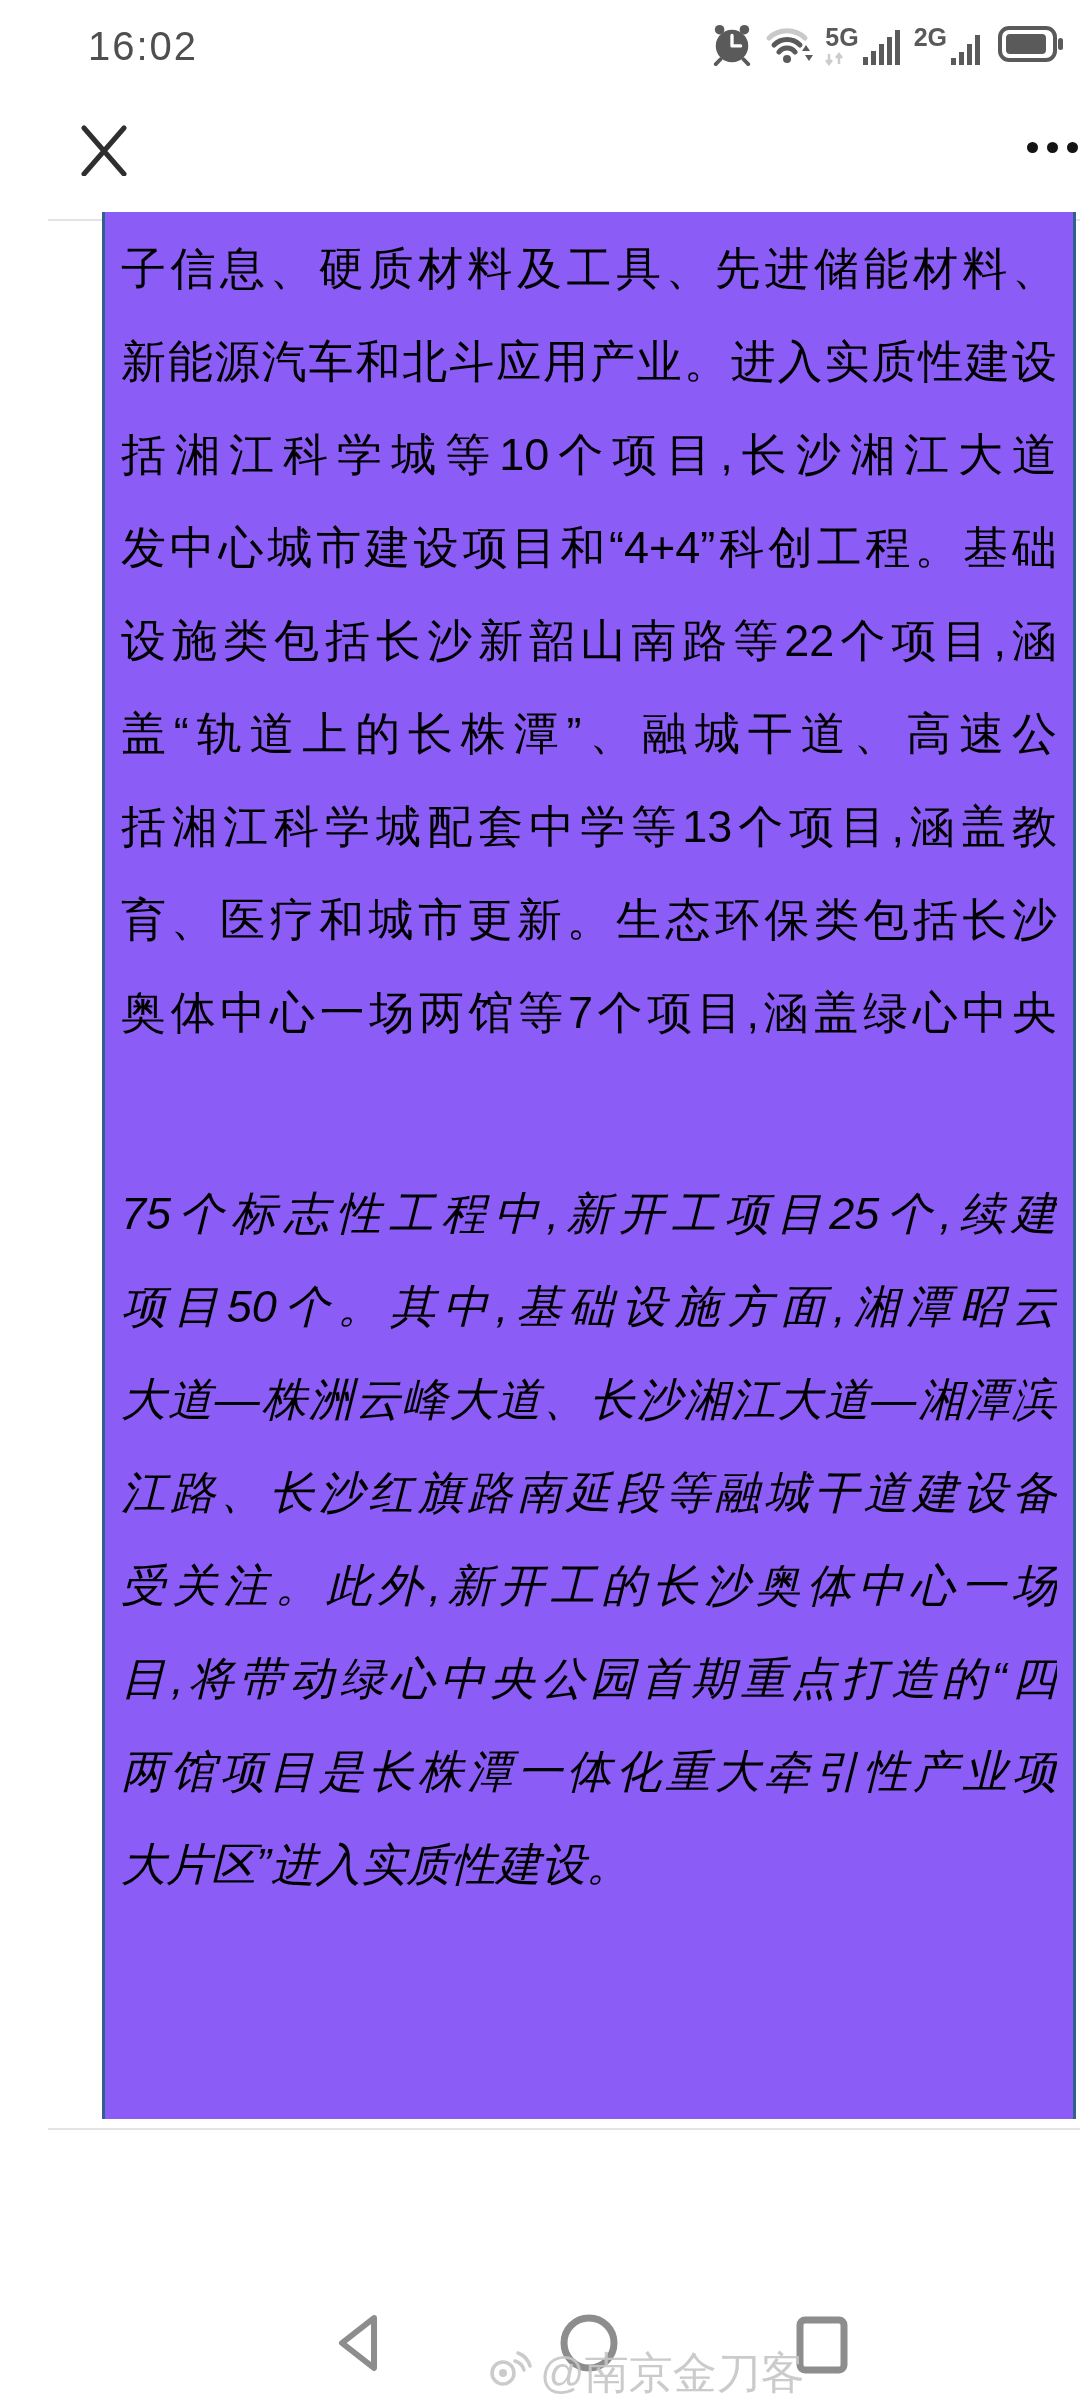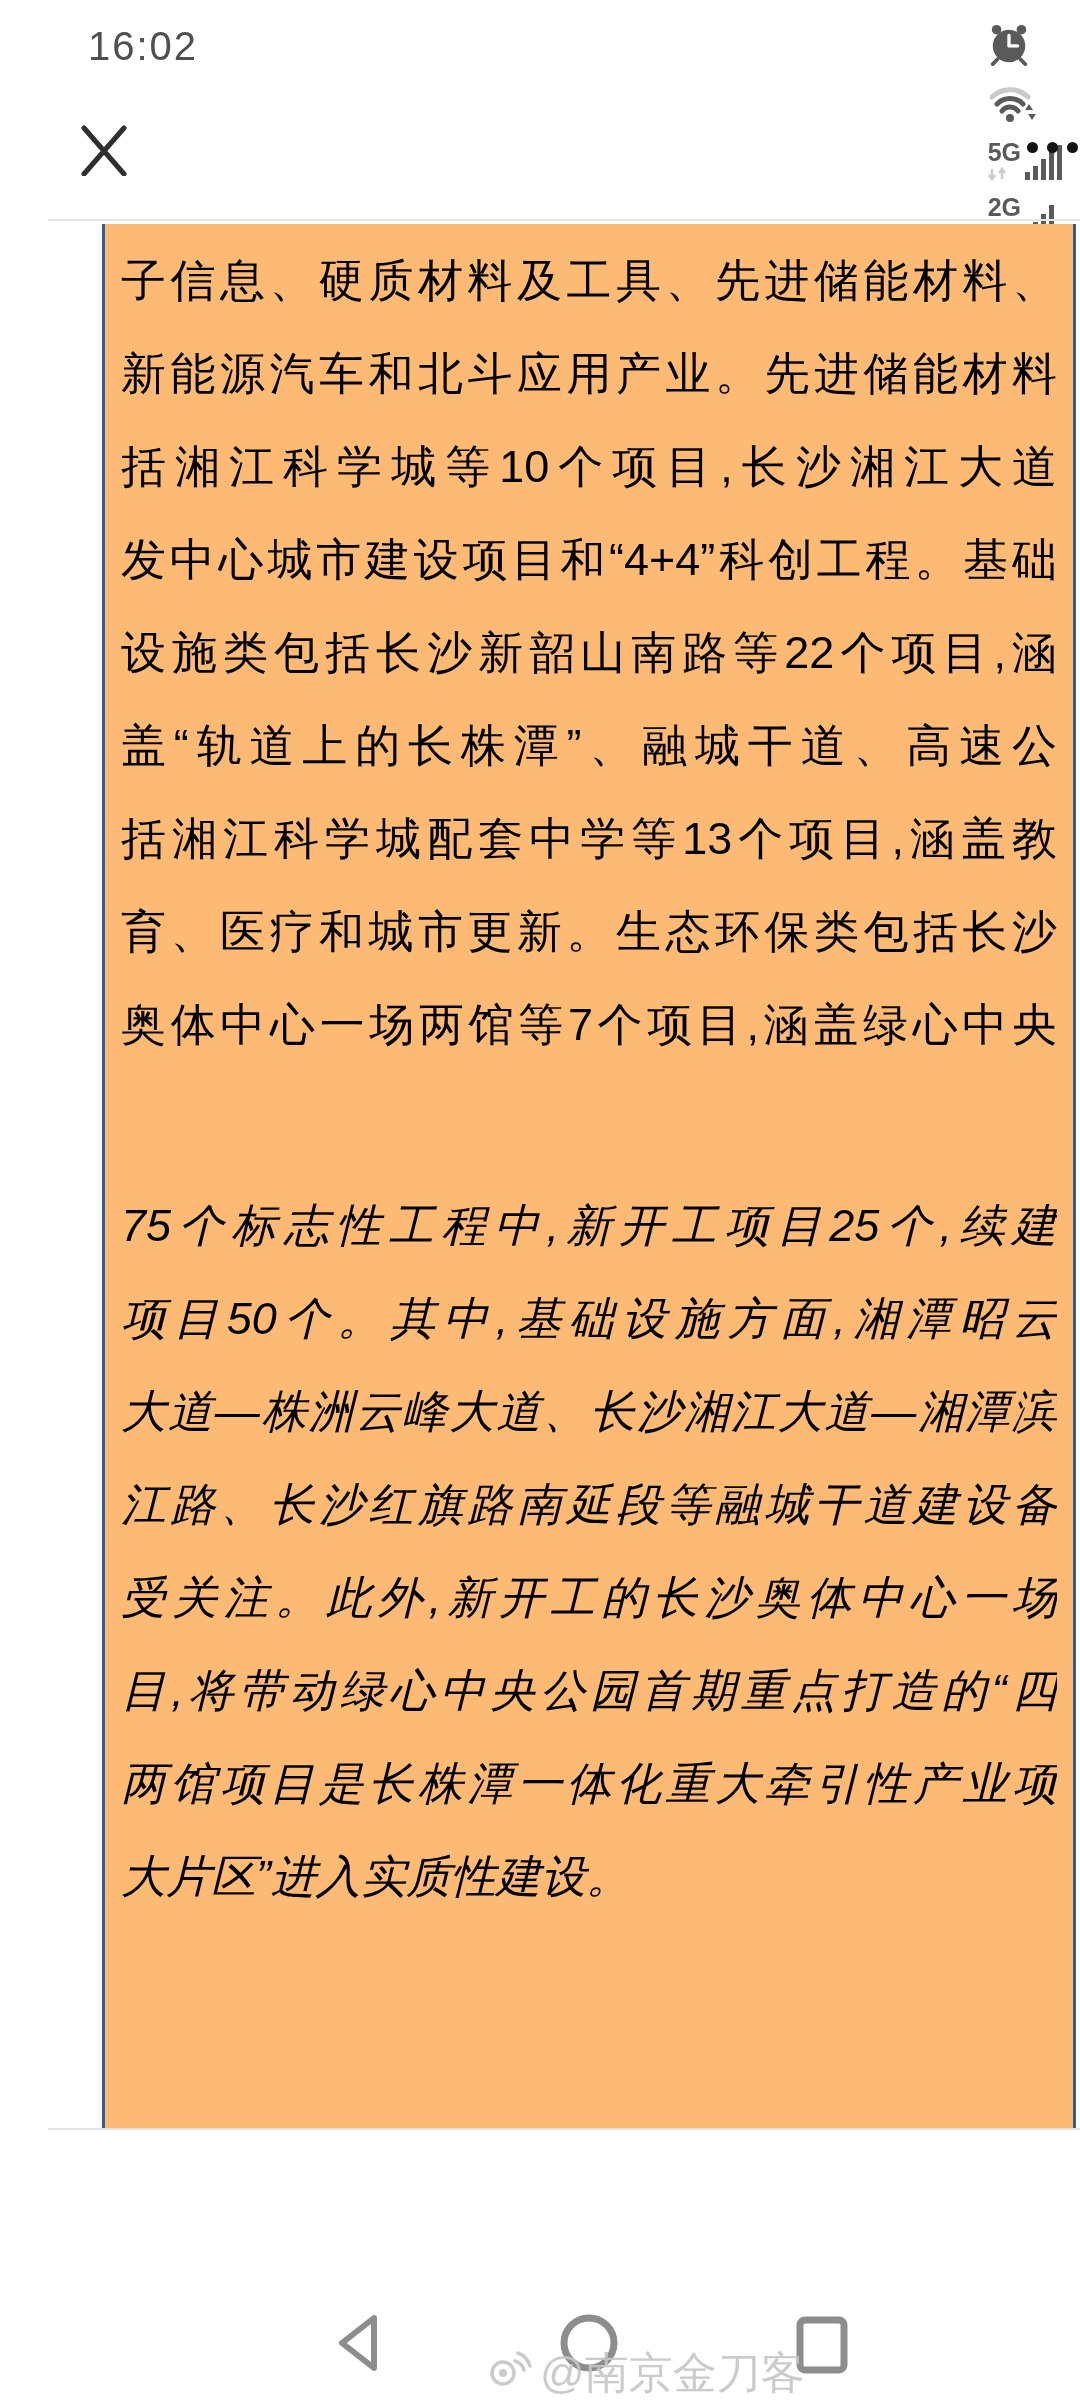--- a/index.html
+++ b/index.html
@@ -2,34 +2,34 @@
 <html><head>
 <meta charset="utf-8">
 <style>
   html,body{margin:0;padding:0;background:#ffffff;}
   .screen{position:relative;width:1080px;height:2400px;background:#ffffff;overflow:hidden;
           font-family:"Liberation Sans",sans-serif;margin-left:48px;-webkit-font-smoothing:antialiased;}
 
   
   .statusbar{position:absolute;top:0;left:0;width:1080px;height:80px;}
   .time{position:absolute;left:40px;top:24px;font-size:40px;color:#4f4f4f;letter-spacing:2px;}
-  .sticons{position:absolute;right:64px;top:22px;height:48px;display:flex;align-items:flex-start;gap:12px;color:#5a5a5a;flex-direction:column;}
+  .sticons{position:absolute;right:64px;top:22px;height:48px;display:flex;align-items:center;gap:12px;color:#5a5a5a;}
   .netgrp{display:flex;align-items:flex-start;gap:3px;}
   .netlabel{font-size:25px;font-weight:700;color:#5a5a5a;line-height:25px;}
   .netcol{display:flex;flex-direction:column;align-items:flex-start;}
 
   
   .closebtn{position:absolute;left:30px;top:124px;width:52px;height:52px;cursor:pointer;}
   .morebtn{position:absolute;right:50px;top:142px;display:flex;gap:9px;cursor:pointer;}
   .dot{width:11px;height:11px;border-radius:50%;background:#141414;}
   .sep{position:absolute;left:0;width:1080px;height:2px;background:#e4e4e4;}
 
   
-  .card{position:absolute;left:54px;top:224px;width:974px;height:1907px;box-sizing:border-box;
-        background:#fdba74;border-left:3px solid #30618e;border-right:3px solid #30618e;
+  .card{position:absolute;left:54px;top:212px;width:974px;height:1907px;box-sizing:border-box;
+        background:#8b5cf6;border-left:3px solid #30618e;border-right:3px solid #30618e;
         padding:10px 16px 0 16px;}
   .para{display:block;}
   .para2{margin-top:108px;font-style:italic;}
   .ln{font-size:45px;line-height:93px;height:93px;color:#000000;text-align:justify;text-align-last:justify;
       white-space:nowrap;overflow:hidden;}
   .ln.end{text-align-last:left;}
 
   
   .footer{position:absolute;left:0;top:2130px;width:1080px;height:162px;background:#ffffff;}
 
@@ -112,21 +112,21 @@
     <span class="dot"></span>
       <span class="dot"></span>
       <span class="dot"></span>
   </div>
 
   <div class="sep" style="top:219px"></div>
 
   <div class="card">
     <div class="para">
       <div class="ln">子信息、硬质材料及工具、先进储能材料、</div>
-      <div class="ln">新能源汽车和北斗应用产业。先进储能材料</div>
+      <div class="ln">新能源汽车和北斗应用产业。进入实质性建设</div>
       <div class="ln">括湘江科学城等10个项目,长沙湘江大道</div>
       <div class="ln">发中心城市建设项目和“4+4”科创工程。基础</div>
       <div class="ln">设施类包括长沙新韶山南路等22个项目,涵</div>
       <div class="ln">盖“轨道上的长株潭”、融城干道、高速公</div>
       <div class="ln">括湘江科学城配套中学等13个项目,涵盖教</div>
       <div class="ln">育、医疗和城市更新。生态环保类包括长沙</div>
       <div class="ln">奥体中心一场两馆等7个项目,涵盖绿心中央</div>
     </div>
     <div class="para para2">
       <div class="ln">75个标志性工程中,新开工项目25个,续建</div>

